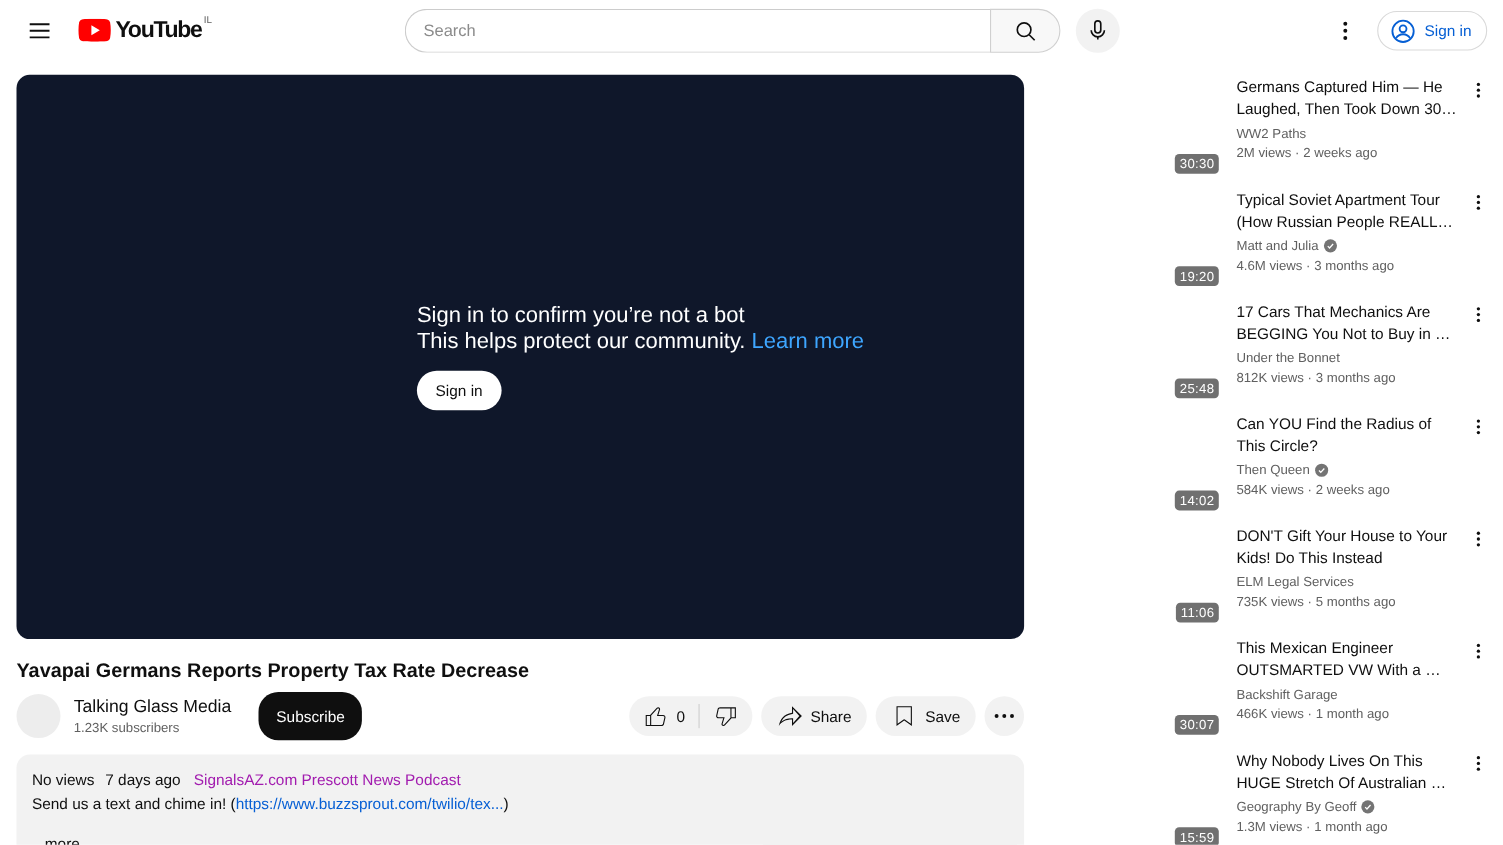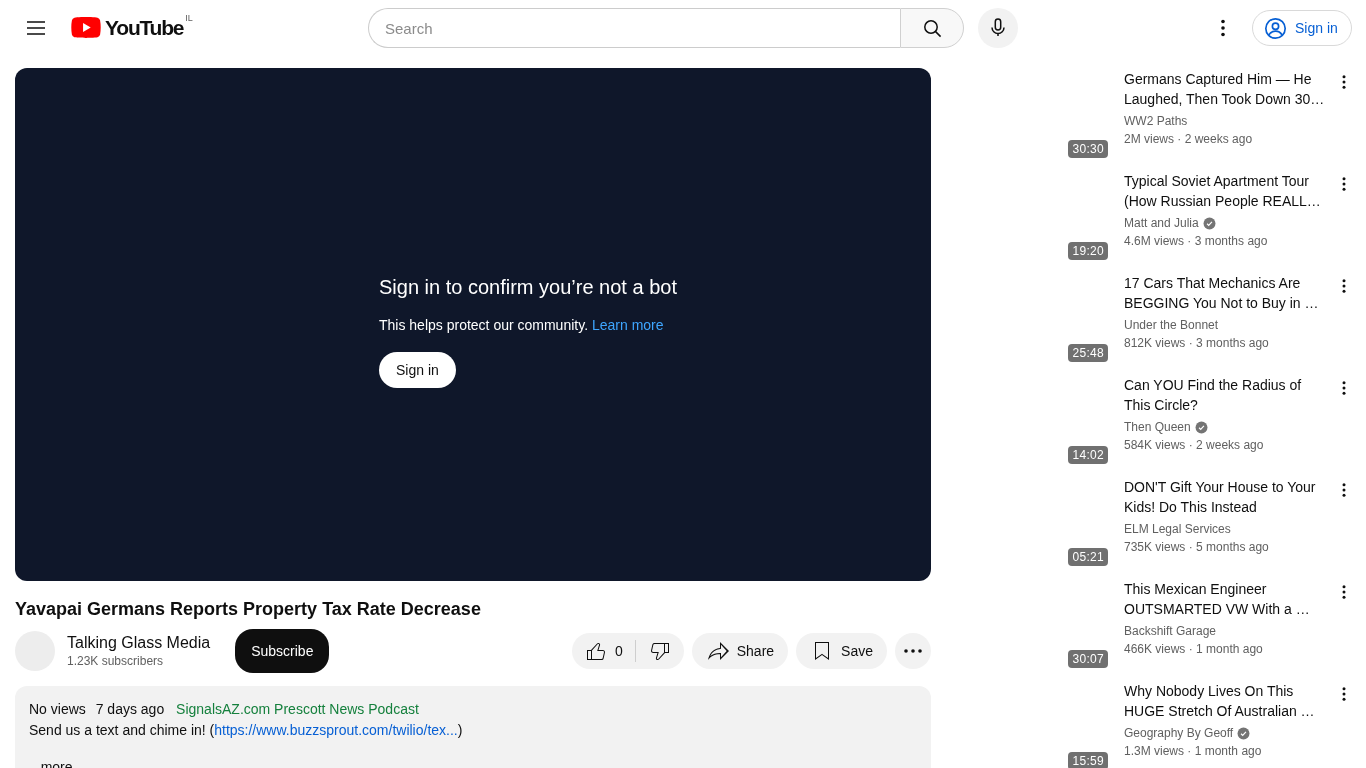--- a/index.html
+++ b/index.html
@@ -25,21 +25,21 @@
   .kebab-btn { position:absolute; left:1203px; top:8px; width:40px; height:40px; border:none; background:transparent;
                display:flex; align-items:center; justify-content:center; border-radius:50%; cursor:pointer; }
   .signin-chip { position:absolute; left:1252px; top:10px; height:36px; padding:0 13px 0 10px; display:flex;
                  align-items:center; gap:7px; border:1px solid #d9d9d9; border-radius:18px; background:#fff;
                  color:#065fd4; font-size:14px; font-weight:500; cursor:pointer; }
 
   
   .player { position:absolute; left:15px; top:68px; width:916px; height:513px; background:#0f172a; border-radius:12px; }
   .overlay { position:absolute; left:364px; top:206px; }
   .overlay-title { font-size:20px; font-weight:400; color:#fff; line-height:26px; }
-  .overlay-sub { margin-top:15px; font-size:14px; color:#fff; line-height:20px; }
+  .overlay-sub { font-size:20px; color:#fff; line-height:20px; }
   .overlay-sub a { color:#3ea6ff; text-decoration:none; cursor:pointer; }
   .overlay-signin { margin-top:17px; height:36px; padding:0 17px; background:#fff; color:#0f0f0f; border:none;
                     border-radius:18px; font-size:14px; font-weight:500; font-family:inherit; cursor:pointer; }
 
   
   .video-title { position:absolute; left:15px; top:596px; width:916px; font-size:18px; font-weight:700; line-height:26px; }
   .channel-row { position:absolute; left:15px; top:631px; width:916px; height:40px; display:flex; align-items:center; }
   .avatar { width:40px; height:40px; border-radius:50%; background:#ededed; flex:none; cursor:pointer; }
   .ch-names { margin-left:12px; min-width:142px; }
   .ch-name { font-size:16px; font-weight:500; line-height:20px; cursor:pointer; }
@@ -53,21 +53,21 @@
   .seg-div { width:1px; height:22px; background:rgba(0,0,0,0.15); }
   .act-btn { height:36px; border:none; background:#f2f2f2; border-radius:18px; display:flex; align-items:center;
              gap:7px; padding:0 14px; font-size:14px; font-weight:500; font-family:inherit; color:#0f0f0f; cursor:pointer; }
   .more-btn { width:36px; height:36px; border:none; background:#f2f2f2; border-radius:50%; display:flex;
               align-items:center; justify-content:center; cursor:pointer; }
 
   .desc { position:absolute; left:15px; top:686px; width:916px; height:100px; background:#f2f2f2;
           border-radius:12px; padding:13px 14px; font-size:14px; line-height:21px; cursor:pointer; }
   .desc-line1 { font-weight:500; }
   .desc-date { margin-left:6px; }
-  .desc-topic { margin-left:8px; color:#15803d; }
+  .desc-topic { margin-left:8px; color:#a21caf; }
   .desc-link { color:#065fd4; text-decoration:none; cursor:pointer; }
   .desc-more { margin-top:16px; font-weight:500; }
 
   
   .sidebar { position:absolute; left:944px; top:68px; width:412px; }
   .rel-item { display:flex; margin-bottom:8px; }
   .thumb { position:relative; width:168px; height:94px; border-radius:8px; background:#fff; flex:none; cursor:pointer; }
   .dur { position:absolute; right:4px; bottom:4px; background:rgba(0,0,0,0.56); color:#fff; font-size:12px;
          font-weight:500; line-height:12px; padding:3px 4px; border-radius:4px; letter-spacing:0.3px; }
   .rel-text { margin-left:12px; width:202px; }
@@ -328,21 +328,21 @@
               <circle cx="12" cy="5" r="2"></circle>
               <circle cx="12" cy="12" r="2"></circle>
               <circle cx="12" cy="19" r="2"></circle>
             </svg>
           </span>
       </button>
     </div>
 
     <div class="rel-item">
       <div class="thumb">
-        <span class="dur">05:21</span>
+        <span class="dur">11:06</span>
       </div>
       <div class="rel-text">
         <div class="rel-title">DON'T Gift Your House to Your Kids! Do This Instead</div>
         <div class="rel-ch">
             <span>ELM Legal Services</span>
           </div>
         <div class="rel-meta">735K views · 5 months ago</div>
       </div>
       <button class="rel-kebab">
         <span>

